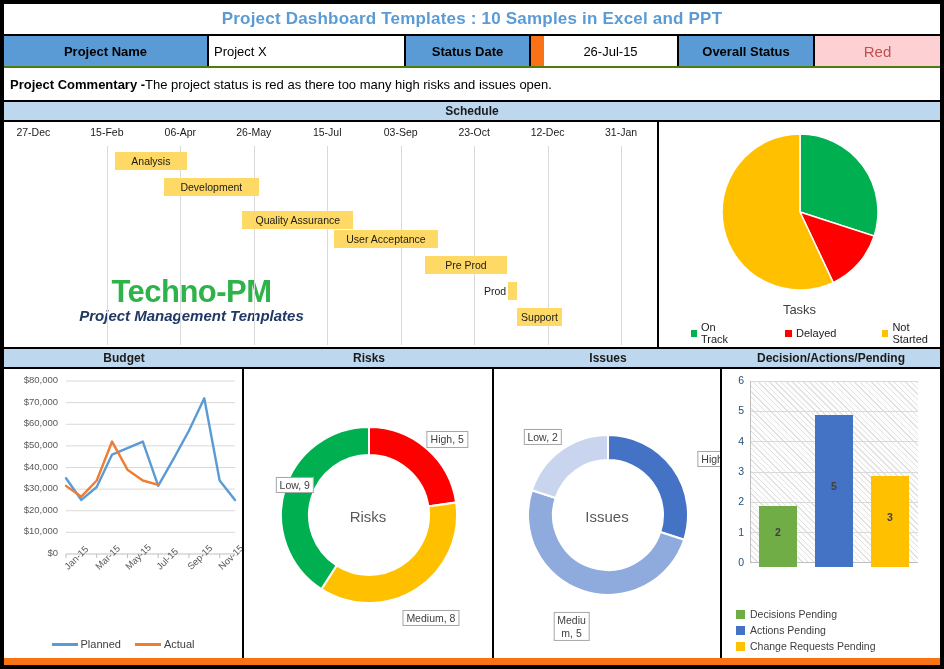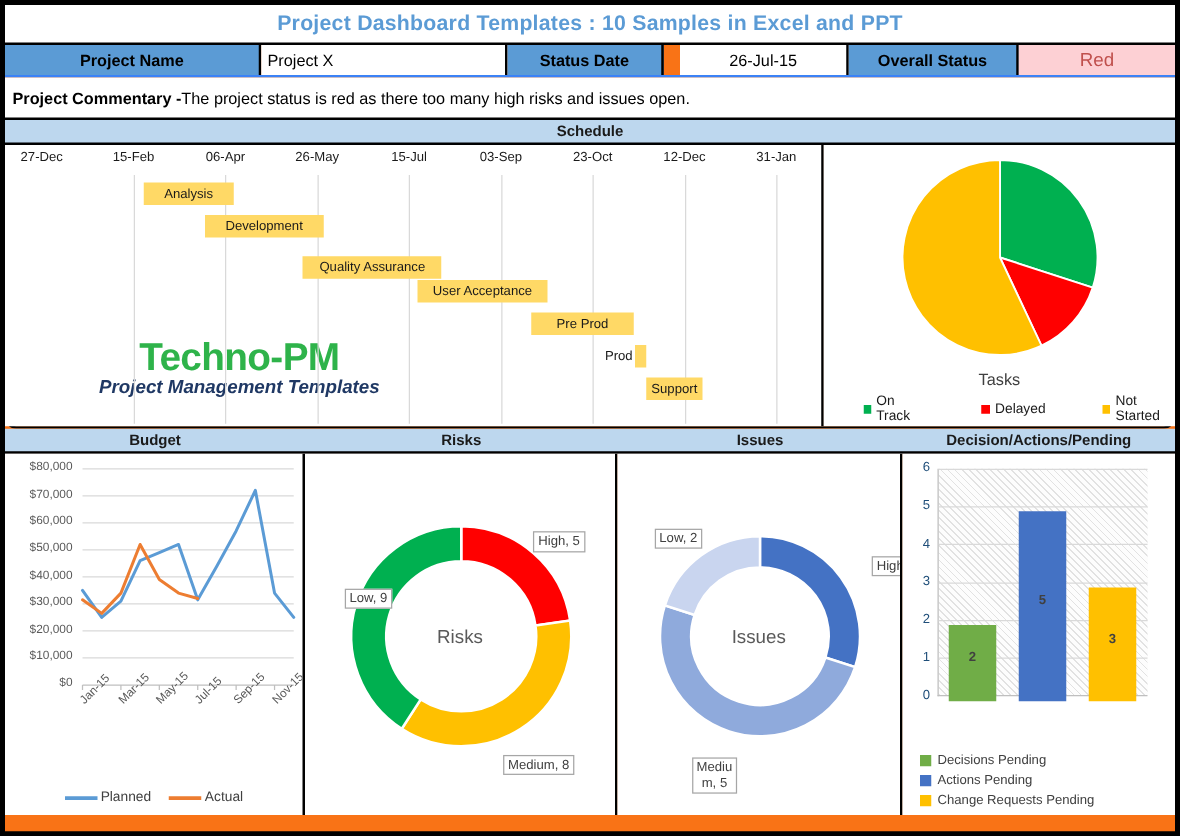--- a/index.html
+++ b/index.html
@@ -24,21 +24,21 @@
     border-bottom: 2px solid #000000;
   }
   .title-bar .title-text {
     color: #5b9bd5;
     font-size: 17px;
     font-weight: bold;
     letter-spacing: .2px;
   }
 
   
-  .info-row { display: flex; height: 26px; border-bottom: 2px solid #3b82f6; text-align: center; }
+  .info-row { display: flex; height: 32px; border-bottom: 2px solid #4d7c0f; text-align: center; }
   .cell {
     display: flex; align-items: center;
     font-size: 13px;
     border-right: 2px solid #000000;
     height: 100%;
   }
   .cell:last-child { border-right: none; }
   .cell.label {
     background: #5b9bd5; color: #000;
     font-weight: bold; justify-content: center;
@@ -75,21 +75,21 @@
     display: flex;
   }
   .section-band .sec {
     display: flex; align-items: center; justify-content: center;
     font-size: 12px; font-weight: bold; color: #1a1a1a;
     height: 100%;
   }
   .band-full .sec { width: 100%; }
 
   
-  .schedule-area { display: flex; height: 227px; border-bottom: 2px solid #000000; border-radius: 9px; }
+  .schedule-area { display: flex; height: 227px; border-bottom: 2px solid #000000; }
   .gantt {
     position: relative;
     width: 655px;
     border-right: 2px solid #000000;
     background: #ffffff;
     overflow: hidden;
   }
   .gantt-axis {
     position: relative; height: 24px;
   }

